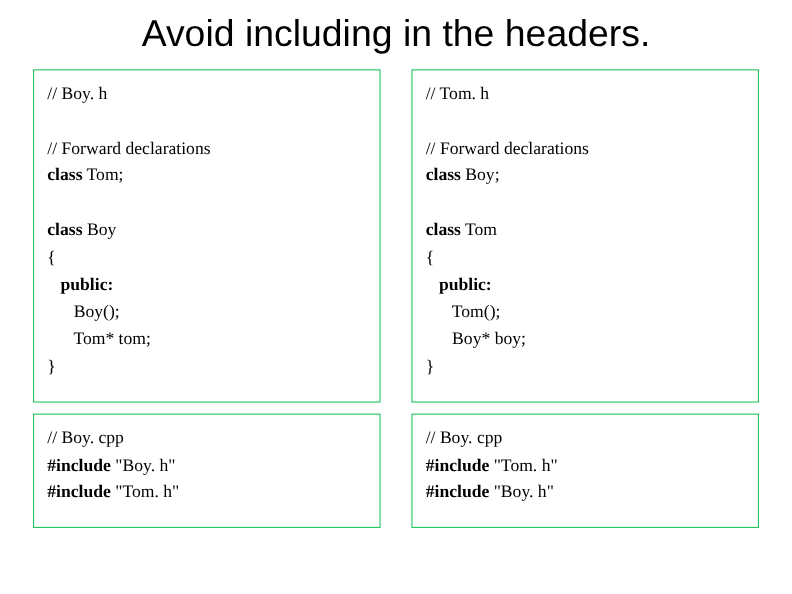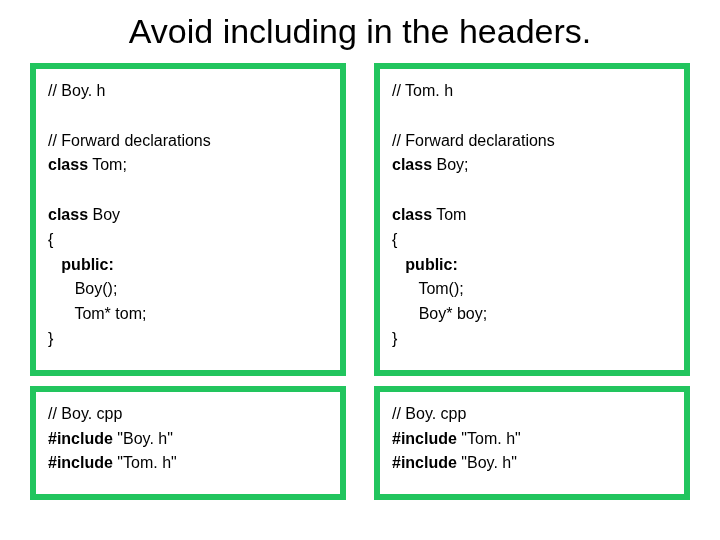--- a/index.html
+++ b/index.html
@@ -19,23 +19,23 @@
       margin-bottom: 12px;
       letter-spacing: 0px;
     }
     .grid {
       display: grid;
       grid-template-columns: 1fr 1fr;
       grid-template-rows: auto auto;
       gap: 10px 28px;
     }
     .code-box {
-      border: 6px solid #22c55e;
+      border: 1px solid #22c55e;
       padding: 10px 20px 18px 12px;
-      font-family: Liberation Sans, sans-serif;
+      font-family: Liberation Serif, serif;
       font-size: 16px;
       line-height: 1.55;
       white-space: pre;
       min-height: 100px;
     }
     .code-box .kw { font-weight: bold; }
   </style>
 </head>
 <body>
 

